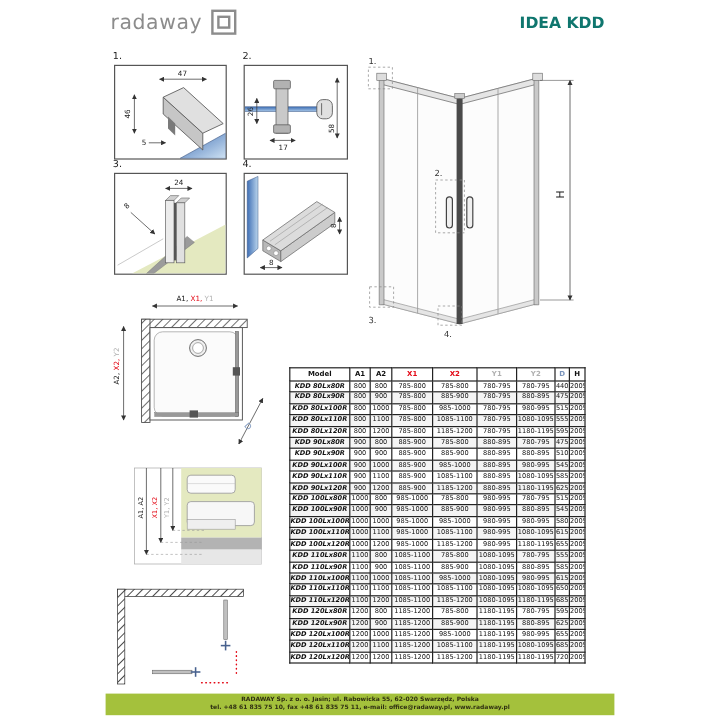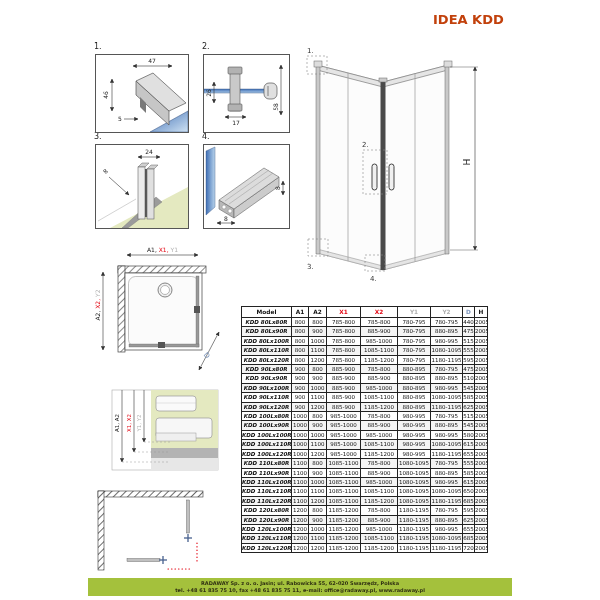--- a/index.html
+++ b/index.html
@@ -4,21 +4,21 @@
 <style>
   html,body{margin:0;padding:0;background:#e9e9e9;}
   #page{position:relative;width:600px;height:600px;background:#ffffff;overflow:hidden;
         font-family:"DejaVu Sans","Liberation Sans",sans-serif;}
   
   .logo{position:absolute;left:92px;top:8px;display:flex;align-items:center;}
   .logo-text{font-size:17px;color:#8c8c8c;letter-spacing:0.5px;font-weight:400;}
   .logo-mark{width:17px;height:17px;border:2px solid #8c8c8c;margin-left:7px;
              display:flex;align-items:center;justify-content:center;}
   .logo-mark .inner{width:7px;height:7px;border:2px solid #8c8c8c;}
-  .doc-title{position:absolute;left:433px;top:12px;font-size:13px;font-weight:bold;color:#c2410c;}
+  .doc-title{position:absolute;left:433px;top:12px;font-size:13px;font-weight:bold;color:#0f766e;}
   
   .dbox{position:absolute;border:1px solid #555;background:#fff;}
   .dlabel{position:absolute;font-size:8px;color:#222;}
   .dbox svg{display:block;width:100%;height:100%;}
   .overlay-svg{position:absolute;}
   
   .dim-parts{position:absolute;font-size:6px;white-space:nowrap;text-align:center;}
   .dim-parts.rot{transform:rotate(-90deg);transform-origin:0 0;}
   
   #sizetable{position:absolute;left:241px;top:306px;width:247px;border-collapse:collapse;
@@ -32,20 +32,26 @@
   
   .footer{position:absolute;left:88px;top:578px;width:424px;height:18px;
           display:flex;flex-direction:column;align-items:center;justify-content:center;}
   .footer div{font-size:5px;font-weight:bold;color:#2f2f12;line-height:7px;white-space:nowrap;}
 </style>
 </head>
 <body>
 
 <div id="page">
 
+  <div class="logo">
+    <span class="logo-text">radaway</span>
+    <span class="logo-mark">
+        <span class="inner"></span>
+      </span>
+  </div>
   <div class="doc-title">IDEA KDD</div>
 
   <div class="dlabel" style="left:94px;top:42px;">1.</div>
   <div class="dlabel" style="left:202px;top:42px;">2.</div>
   <div class="dlabel" style="left:94px;top:132px;">3.</div>
   <div class="dlabel" style="left:202px;top:132px;">4.</div>
 
   <div class="dbox" style="left:95px;top:54px;width:92px;height:77px;">
     <svg viewBox="0 0 92 77">
       <defs>

